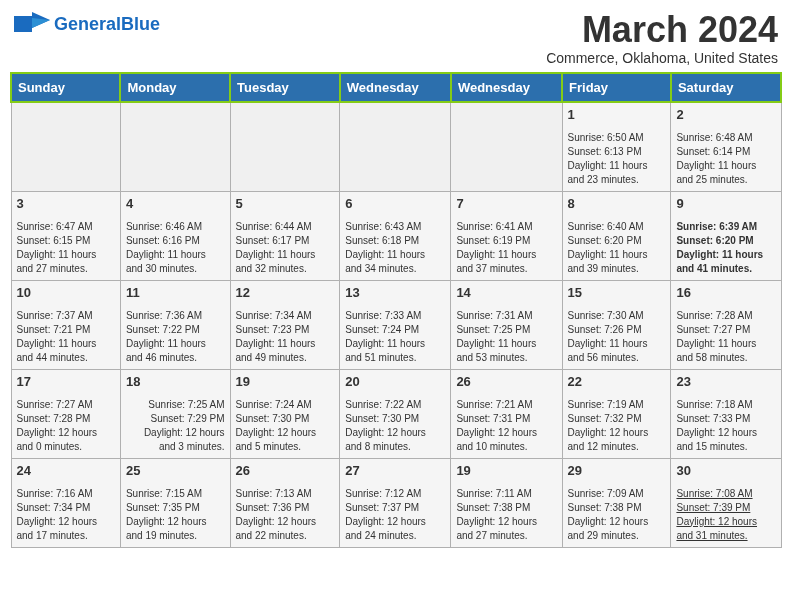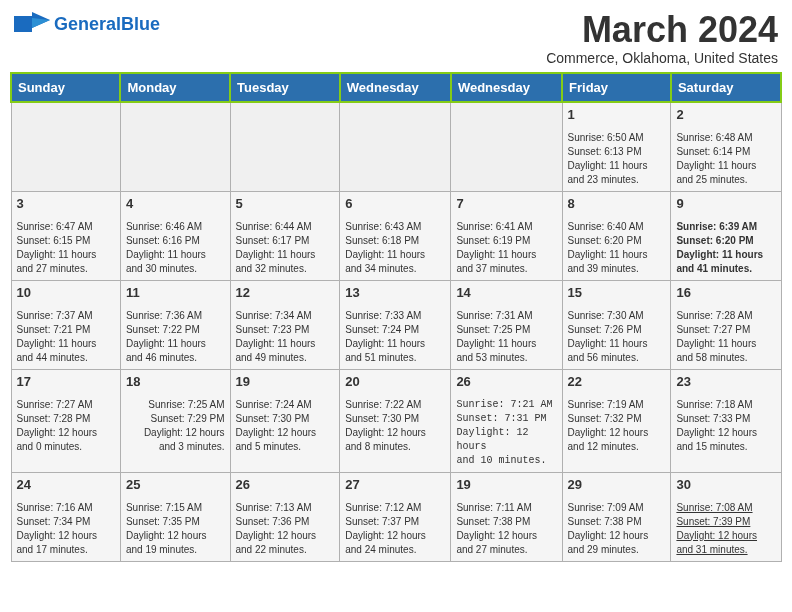--- a/index.html
+++ b/index.html
@@ -272,21 +272,21 @@
         </td>
         <td>
           <span class="day-number">20</span>
           <div class="day-info" style="white-space: pre-line;">Sunrise: 7:22 AM
 Sunset: 7:30 PM
 Daylight: 12 hours
 and 8 minutes.</div>
         </td>
         <td>
           <span class="day-number">26</span>
-          <div class="day-info" style="white-space: pre-line; font-family: Liberation Mono, monospace;">Sunrise: 7:21 AM
+          <div class="day-info" style="white-space: pre-line;">Sunrise: 7:21 AM
 Sunset: 7:31 PM
 Daylight: 12 hours
 and 10 minutes.</div>
         </td>
         <td>
           <span class="day-number">22</span>
           <div class="day-info" style="white-space: pre-line;">Sunrise: 7:19 AM
 Sunset: 7:32 PM
 Daylight: 12 hours
 and 12 minutes.</div>

